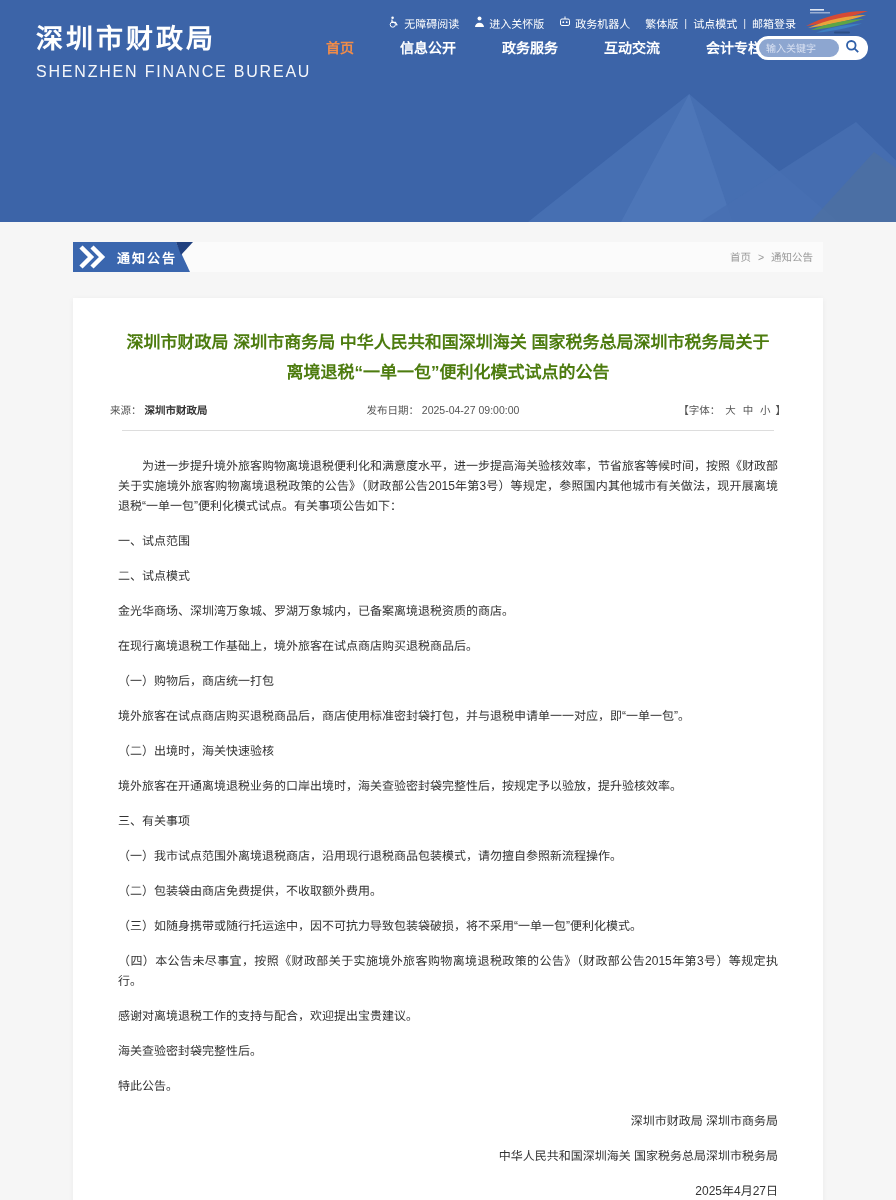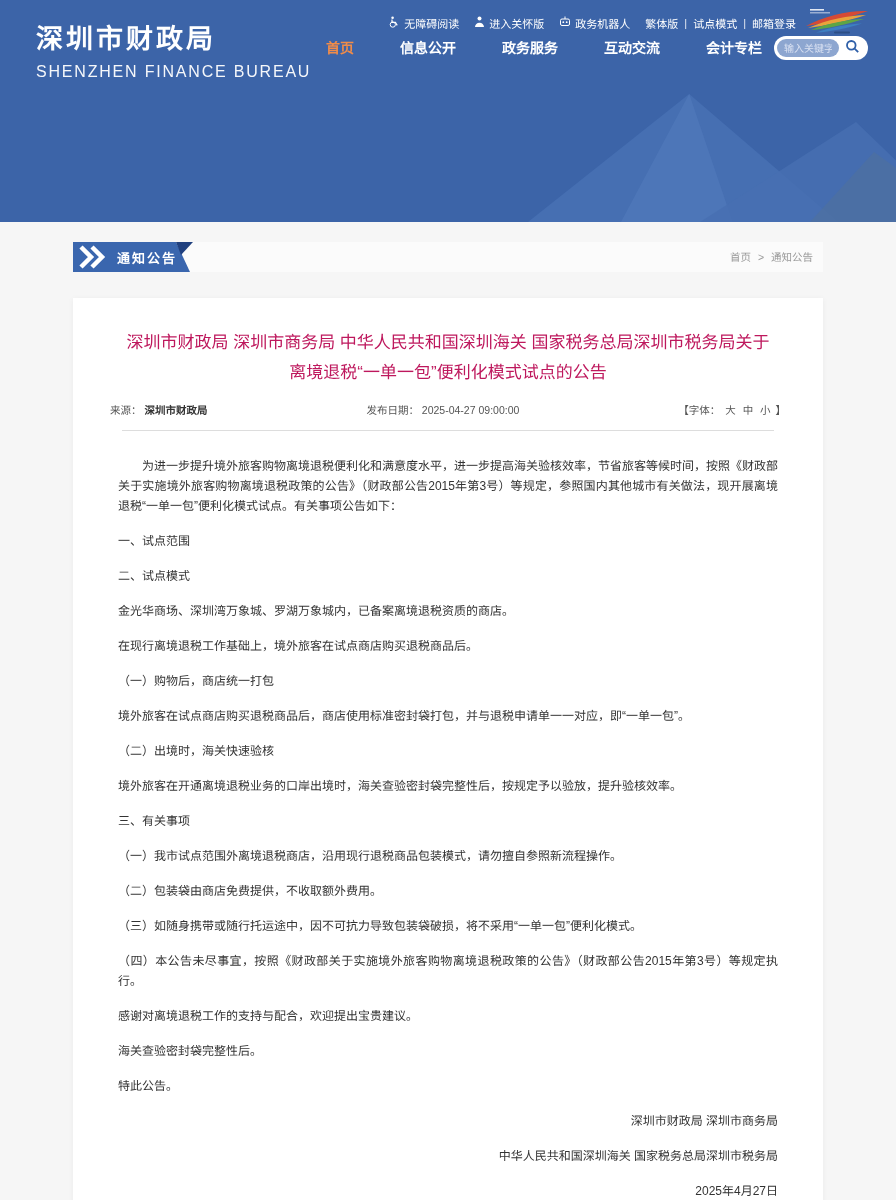--- a/index.html
+++ b/index.html
@@ -29,40 +29,40 @@
   .u-item { display:flex; align-items:center; gap:4px; cursor:pointer;text-align:right; }
   .u-group { display:flex; align-items:center; gap:6px; }
   .u-sep { opacity:.85; }
   .gov-logo { position:absolute; top:6px; right:26px; width:66px; height:30px; cursor:pointer; }
 
   .nav { position:absolute; top:37px; right:134px; display:flex; align-items:center;
     gap:46px; color:#fff; font-size:14px; font-weight:bold; white-space:nowrap; }
   .nav-item { cursor:pointer; }
   .nav-item.active { color:#ef8c4a; }
 
-  .search { position:absolute; top:36px; right:28px; width:94px; height:24px;
+  .search { position:absolute; top:36px; right:28px; width:112px; height:24px;
     background:#fff; border-radius:13px; display:flex; align-items:center; padding:3px; }
   .search-input { flex:1; height:18px; border:0; outline:none; background:#8da6d0;
     border-radius:9px; padding:0 7px; font-size:10px; color:#fff; width:60px;
     font-family:"Liberation Sans","DejaVu Sans",sans-serif; }
   .search-input::placeholder { color:#d9e1f2; }
   .search-btn { width:26px; height:18px; border:0; background:transparent; display:flex;
     align-items:center; justify-content:center; cursor:pointer; padding:0; }
 
   
   .strip { position:relative; width:750px; height:30px; margin:20px auto 16px; background:#fbfbfb; }
   .ribbon { position:absolute; left:0; top:0; }
   .breadcrumb { position:absolute; right:10px; top:0; line-height:30px; font-size:10.5px; color:#999; }
   .breadcrumb .bc-home { cursor:pointer; }
   .bc-sep { margin:0 4px; }
 
   
   .card { width:750px; margin:26px auto 0; background:#fff; min-height:952px;
     box-shadow:0 1px 6px rgba(0,0,0,.05); padding:30px 37px 40px; }
-  .article-title { font-size:17px; font-weight:normal; color:#be185d; text-align:center;
+  .article-title { font-size:17px; font-weight:bold; color:#4d7c0f; text-align:center;
     line-height:30px; margin:0 8px; }
   .meta { display:flex; justify-content:space-between; gap:62px; font-size:10.5px; color:#555;
     margin-top:14px; }
   .meta b { color:#333; }
   .meta .fz { cursor:pointer; margin:0 2px; }
   .meta-rule { border:0; border-top:1px solid #ddd; margin:13px 12px 0; }
 
   .body-text { margin-top:25px; font-size:12px; color:#333; line-height:20px; }
   .body-text p { margin:0 8px 15px; text-align:justify; }
   .body-text p.indent { text-indent:2em; }

